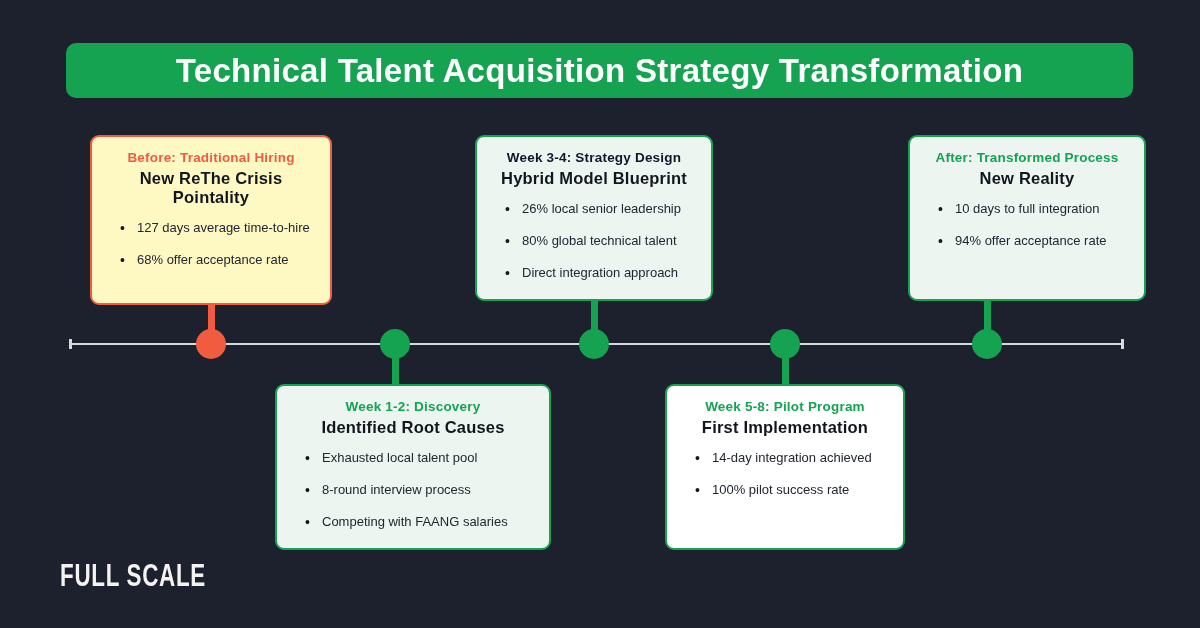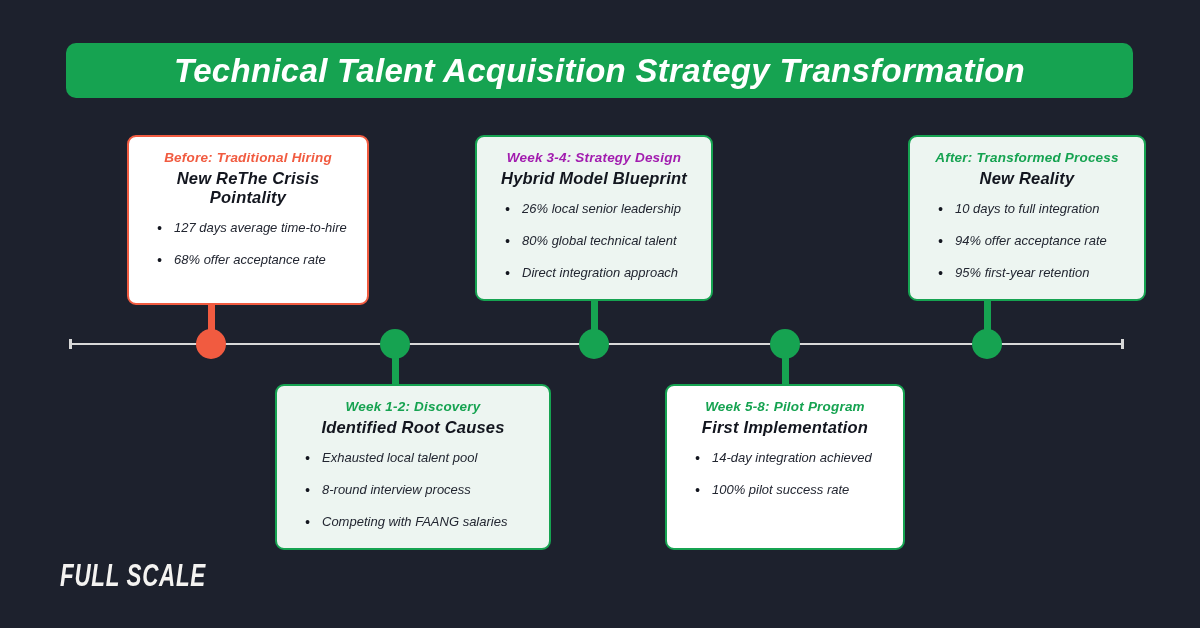--- a/index.html
+++ b/index.html
@@ -2,21 +2,21 @@
 <html><head>
 <meta charset="utf-8">
 <style>
   * { margin: 0; padding: 0; box-sizing: border-box; }
   html, body { width: 1200px; height: 628px; overflow: hidden; }
   body {
     font-family: "Liberation Sans", sans-serif;
     position: relative;
     background: #1d212d;
   }
-  .canvas { position: absolute; inset: 0; font-style: italic; }
+  .canvas { position: absolute; inset: 0; }
 
   
   .banner {
     position: absolute;
     left: 66px; top: 43px;
     width: 1067px; height: 55px;
     border-radius: 10px;
     display: flex; align-items: center; justify-content: center;
     color: #ffffff;
     font-size: 33px;
@@ -127,21 +127,21 @@
     <span>Technical Talent Acquisition Strategy Transformation</span>
   </div>
 
   <div class="axis" style="background: rgb(216, 216, 216);"></div>
   <div class="axis-cap left" style="background: rgb(216, 216, 216);"></div>
   <div class="axis-cap right" style="background: rgb(216, 216, 216);"></div>
 
   <div class="group g0">
     <div class="stem" style="background: rgb(241, 91, 64);"></div>
     <div class="dot" style="background: rgb(241, 91, 64);"></div>
-    <div class="card" style="border-color: rgb(241, 91, 64); background: #ffffff; margin-left: 37px;">
+    <div class="card" style="border-color: rgb(241, 91, 64); background: #fef9c3;">
       <div class="card-header" style="color: rgb(241, 91, 64);">Before: Traditional Hiring</div>
       <div class="card-title">New ReThe Crisis Pointality</div>
       <ul class="card-bullets">
         <li>127 days average time-to-hire</li>
         <li>68% offer acceptance rate</li>
       </ul>
     </div>
   </div>
 
   <div class="group g1">
@@ -155,21 +155,21 @@
         <li>8-round interview process</li>
         <li>Competing with FAANG salaries</li>
       </ul>
     </div>
   </div>
 
   <div class="group g2">
     <div class="stem" style="background: rgb(22, 163, 81);"></div>
     <div class="dot" style="background: rgb(22, 163, 81);"></div>
     <div class="card" style="border-color: rgb(22, 163, 81); background: rgb(237, 245, 241);">
-      <div class="card-header" style="color: #a21caf;">Week 3-4: Strategy Design</div>
+      <div class="card-header" style="color: #0f172a;">Week 3-4: Strategy Design</div>
       <div class="card-title">Hybrid Model Blueprint</div>
       <ul class="card-bullets">
         <li>26% local senior leadership</li>
         <li>80% global technical talent</li>
         <li>Direct integration approach</li>
       </ul>
     </div>
   </div>
 
   <div class="group g3">
@@ -187,20 +187,19 @@
 
   <div class="group g4">
     <div class="stem" style="background: rgb(22, 163, 81);"></div>
     <div class="dot" style="background: rgb(22, 163, 81);"></div>
     <div class="card" style="border-color: rgb(22, 163, 81); background: rgb(237, 245, 241);">
       <div class="card-header" style="color: rgb(22, 163, 81);">After: Transformed Process</div>
       <div class="card-title">New Reality</div>
       <ul class="card-bullets">
         <li>10 days to full integration</li>
         <li>94% offer acceptance rate</li>
-        <li>95% first-year retention</li>
       </ul>
     </div>
   </div>
 
   <div class="logo">FULL SCALE</div>
 
 </div>
 
 </body></html>

